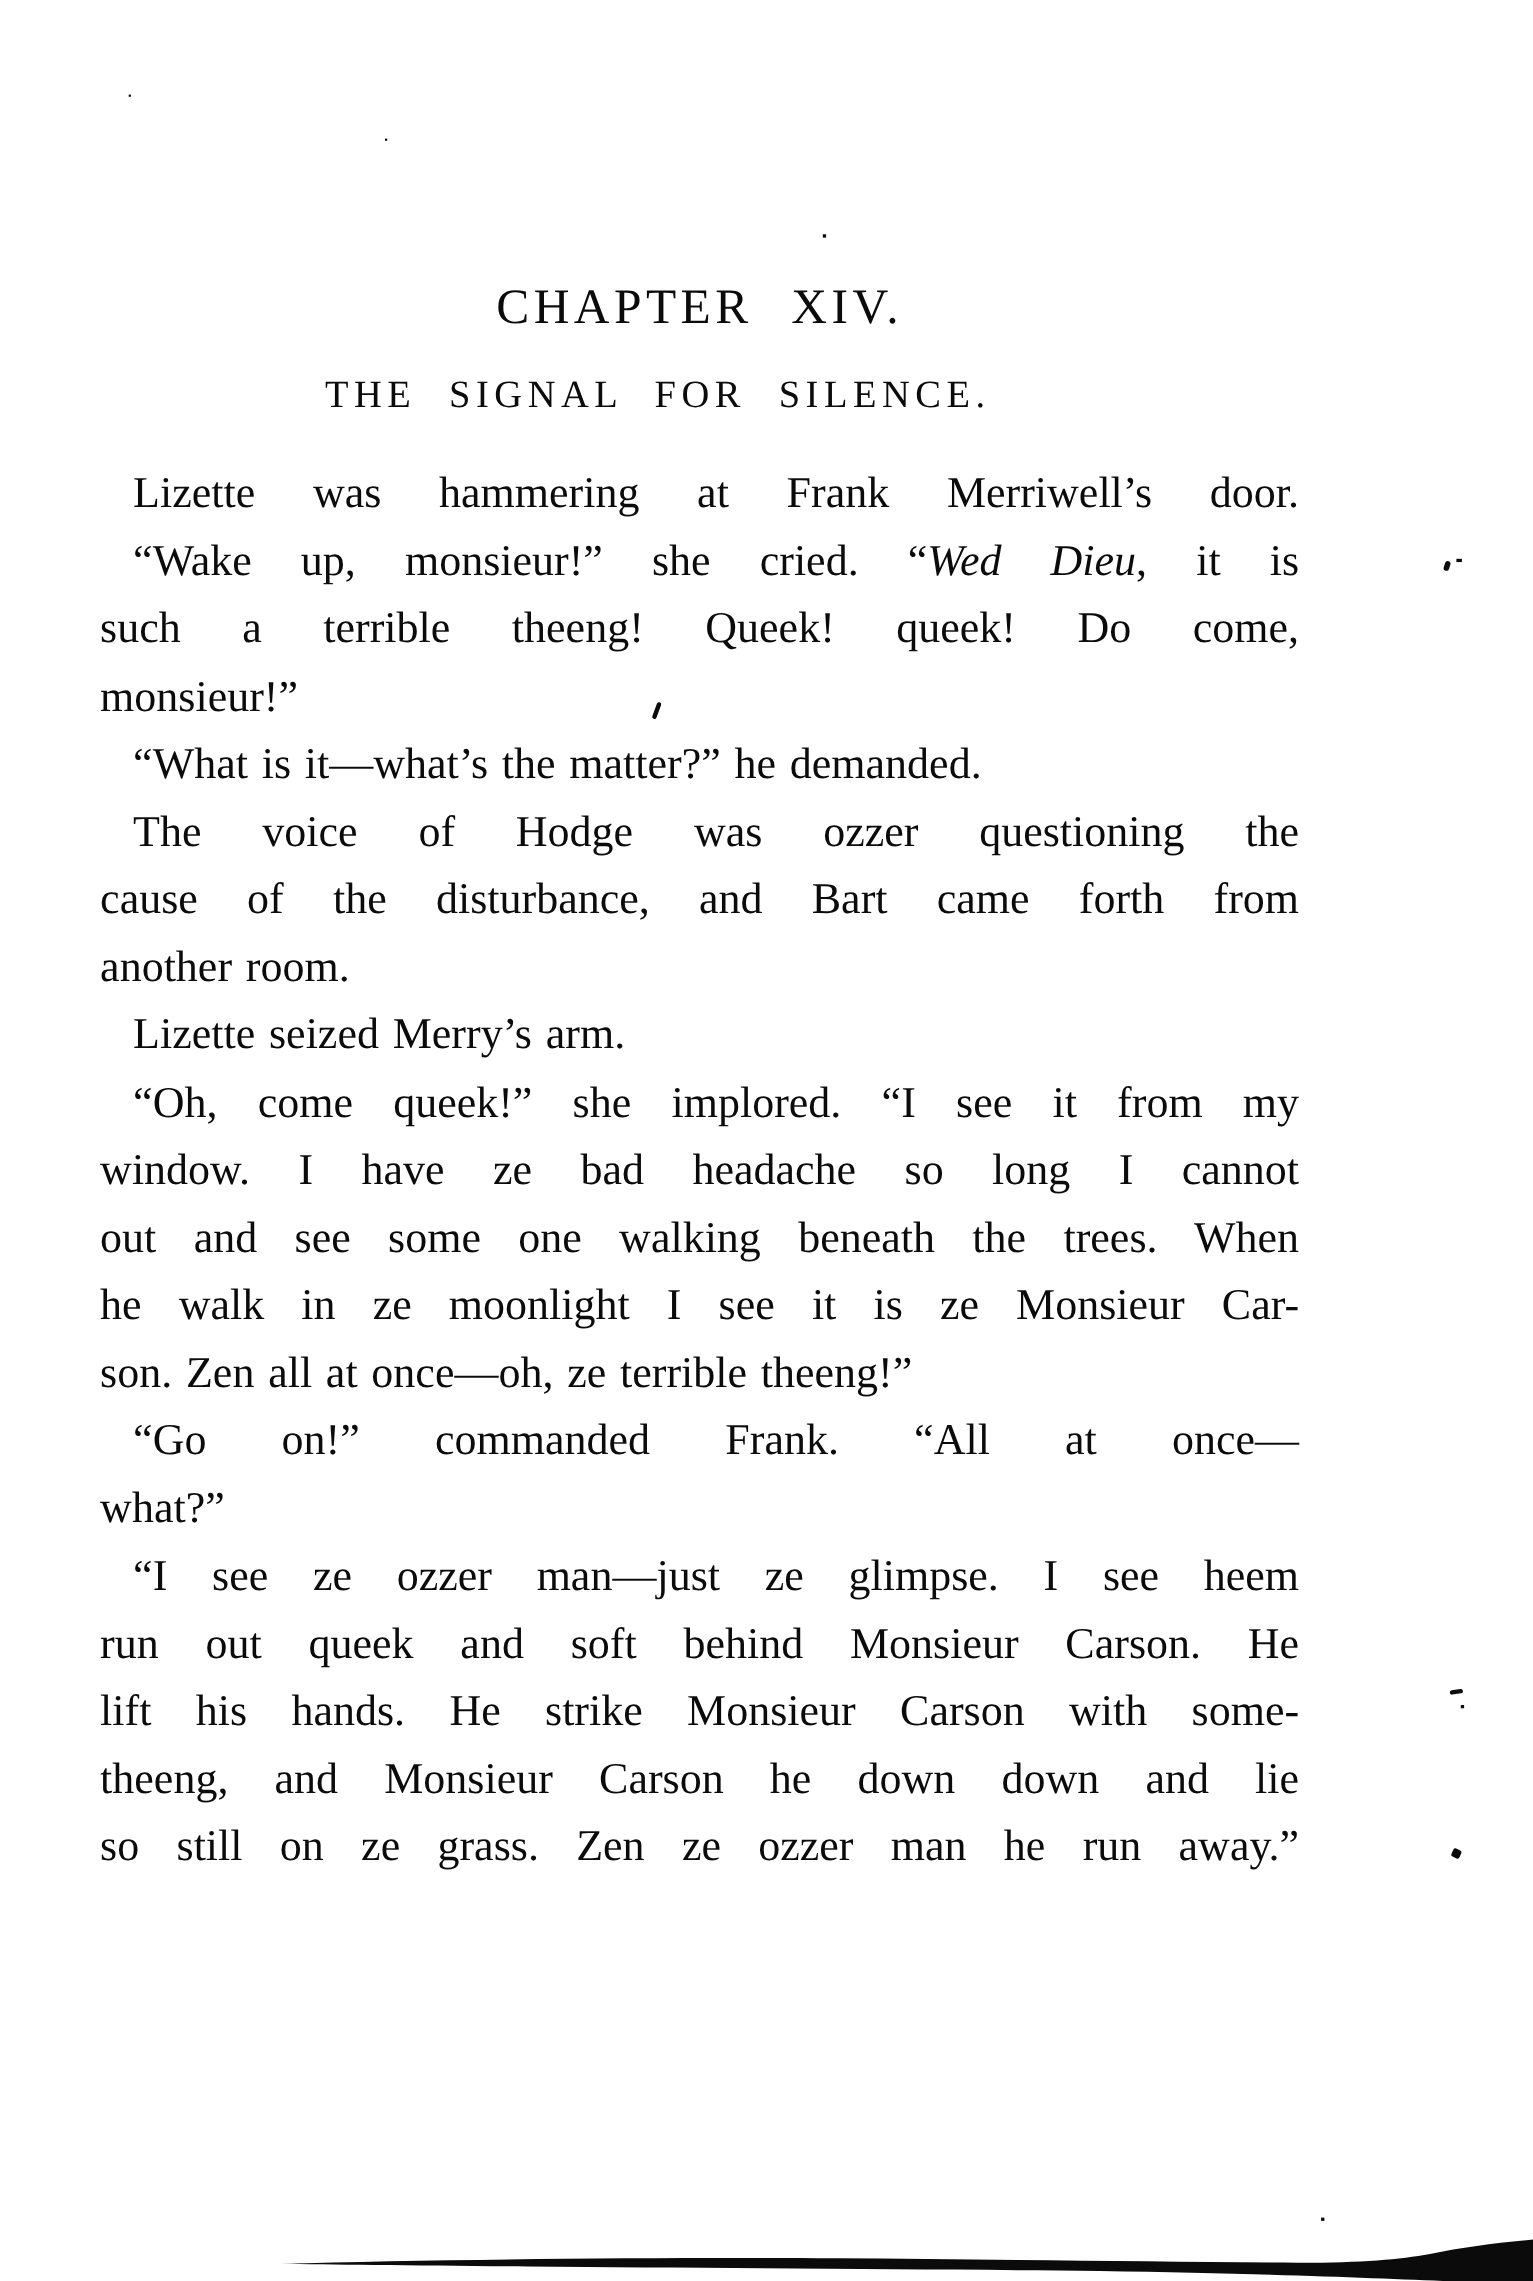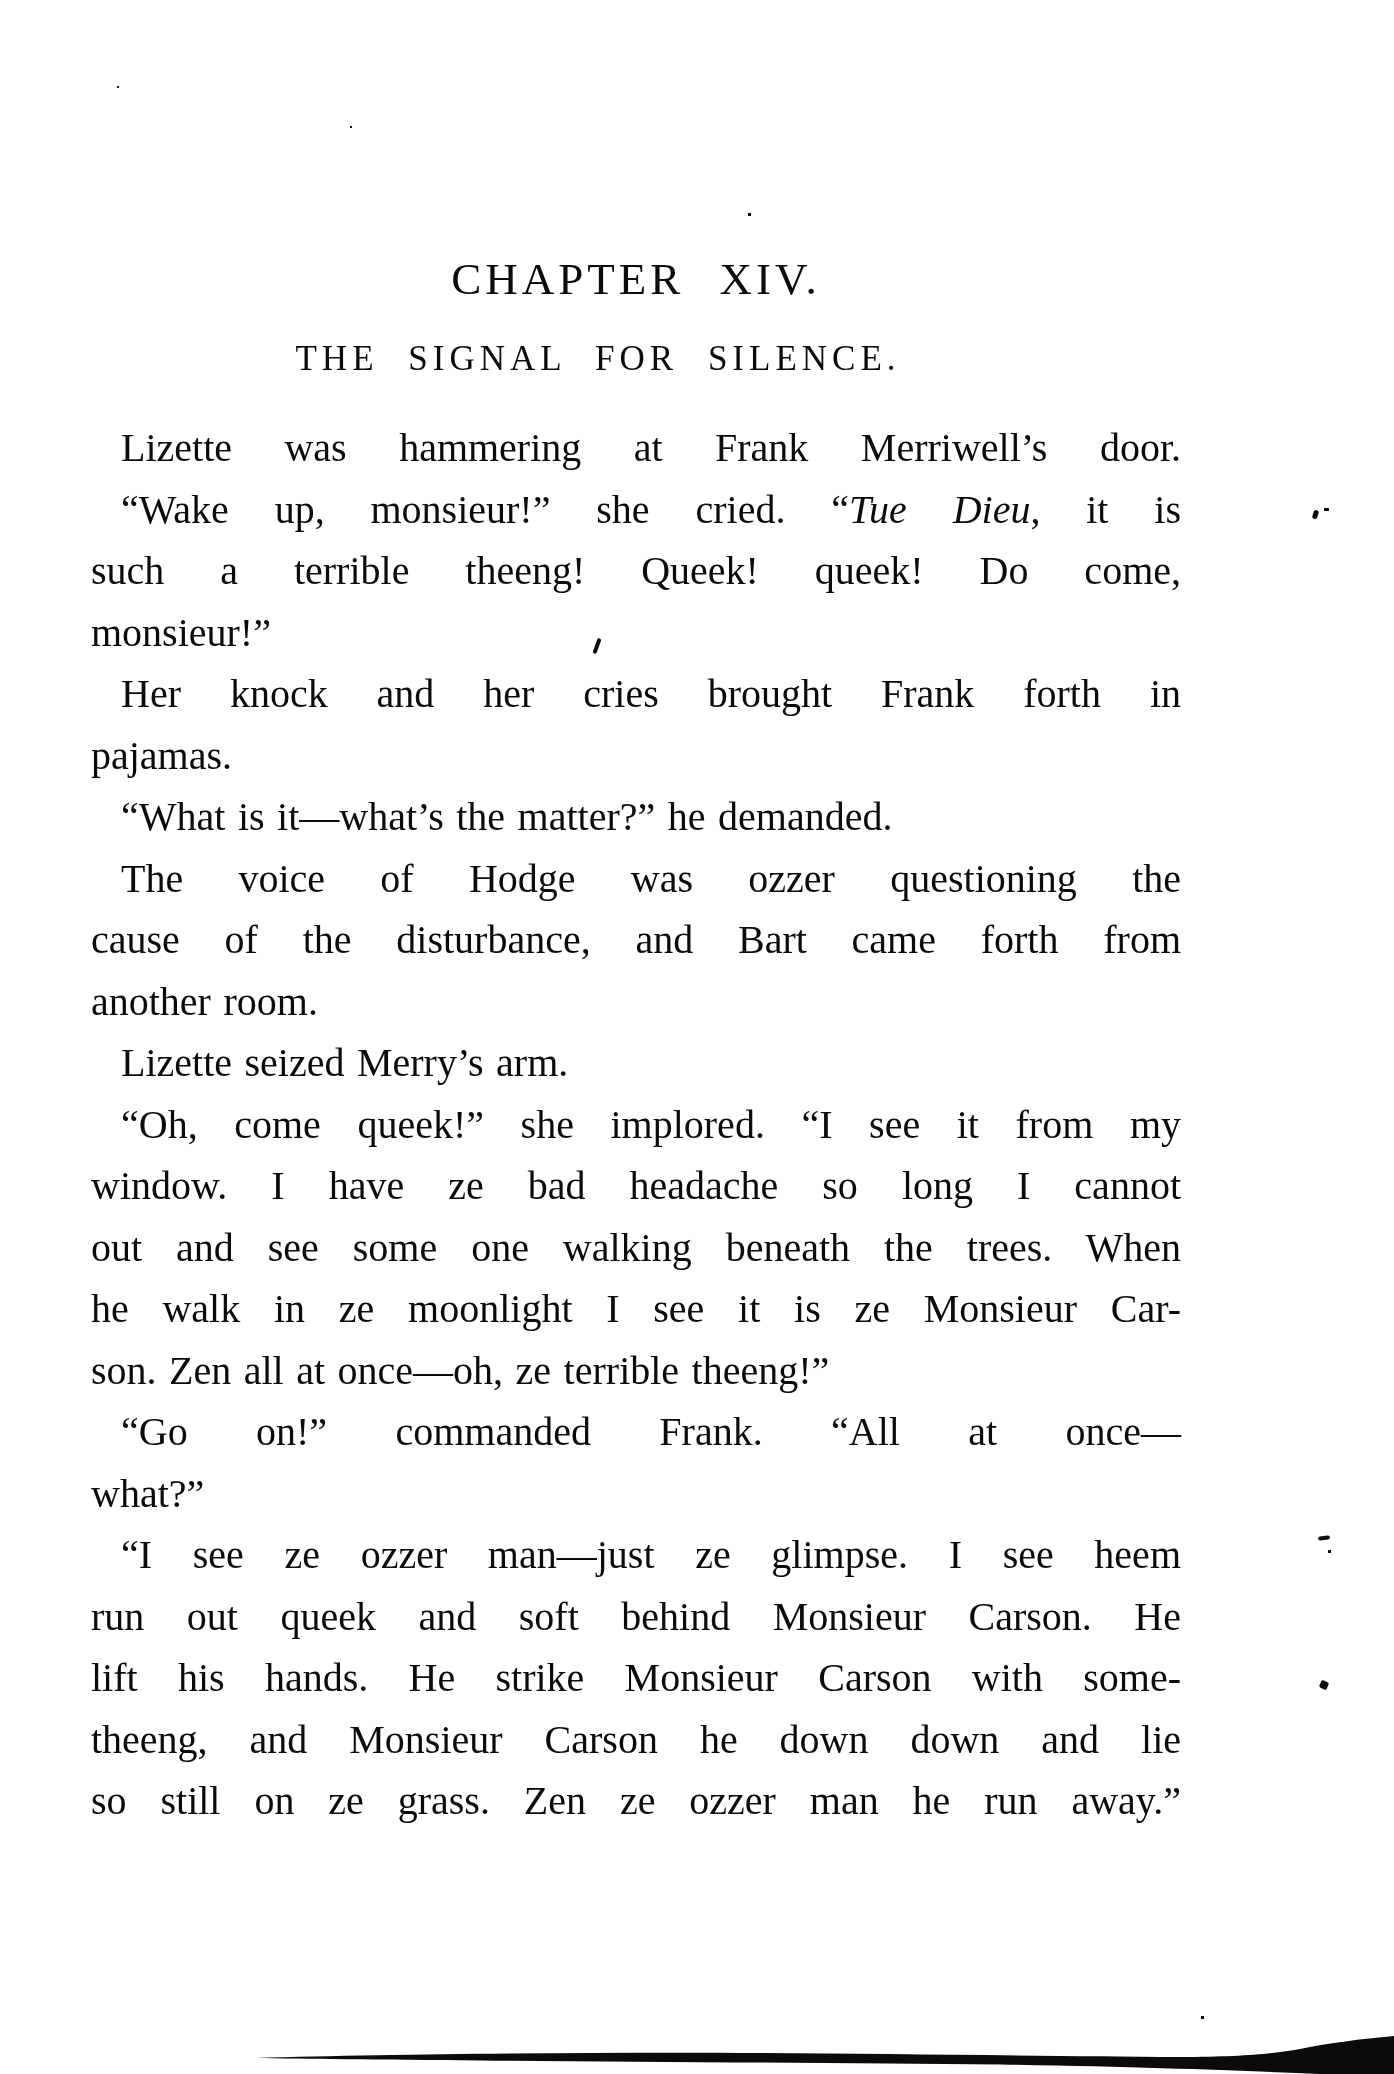--- a/index.html
+++ b/index.html
@@ -54,29 +54,25 @@
     <div class="chapter-subtitle">THE SIGNAL FOR SILENCE.</div>
   </div>
 
   <div class="text">
 
     <div class="paragraph">
       <div class="line first">Lizette was hammering at Frank Merriwell’s door.</div>
     </div>
 
     <div class="paragraph">
-      <div class="line first"><span>“Wake up, monsieur!” she cried. “</span><span class="italic">Tue Dieu</span><span>, it is</span></div>
+      <div class="line first"><span>“Wake up, monsieur!” she cried. “</span><span class="italic">Wed Dieu</span><span>, it is</span></div>
       <div class="line">such a terrible theeng! Queek! queek! Do come,</div>
       <div class="line end">monsieur!”</div>
     </div>
 
-    <div class="paragraph">
-      <div class="line first">Her knock and her cries brought Frank forth in</div>
-      <div class="line end">pajamas.</div>
-    </div>
 
     <div class="paragraph">
       <div class="line first end">“What is it—what’s the matter?” he demanded.</div>
     </div>
 
     <div class="paragraph">
       <div class="line first">The voice of Hodge was ozzer questioning the</div>
       <div class="line">cause of the disturbance, and Bart came forth from</div>
       <div class="line end">another room.</div>
     </div>

